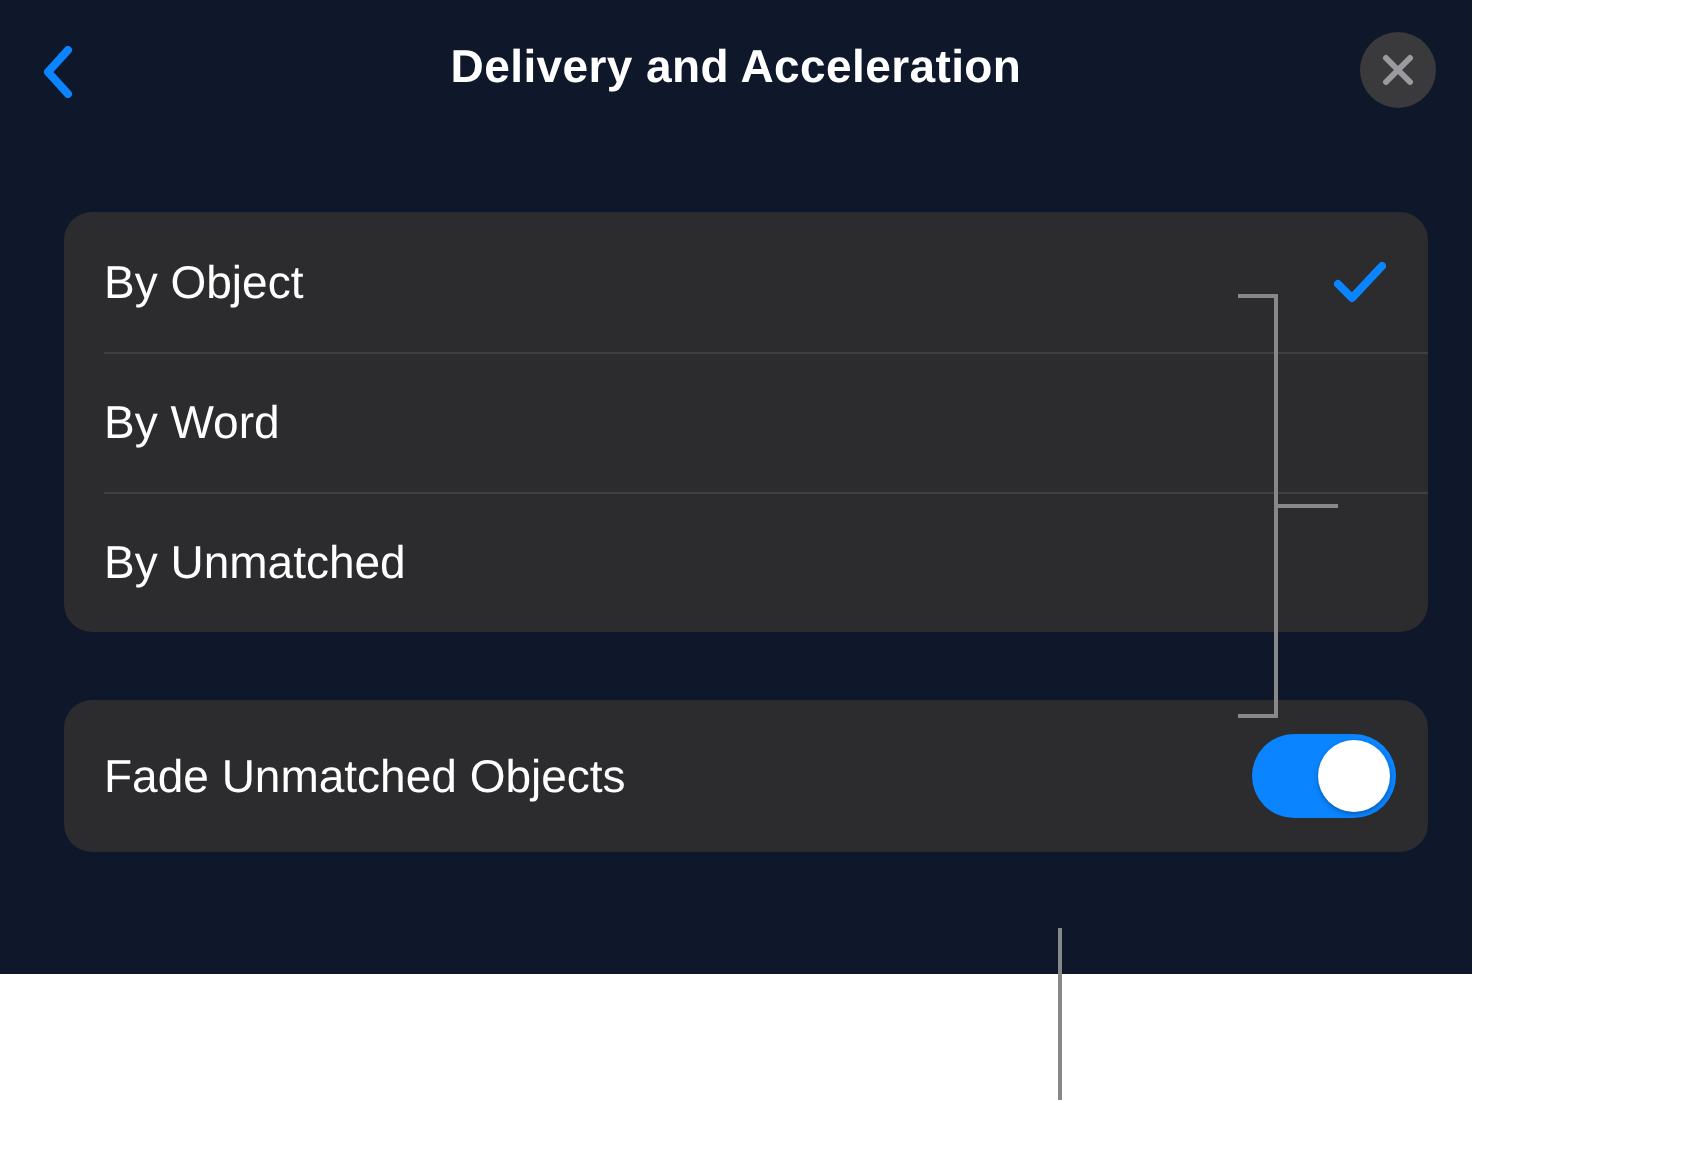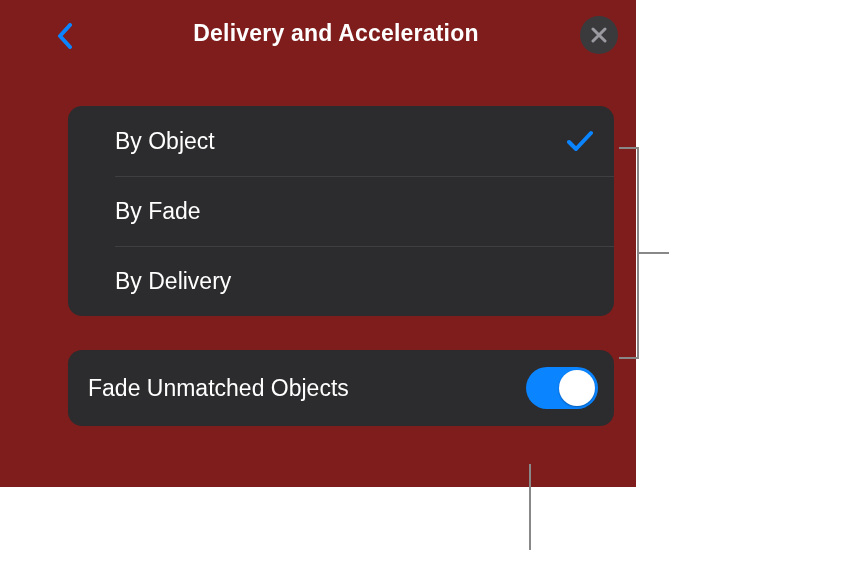--- a/index.html
+++ b/index.html
@@ -7,25 +7,24 @@
       width: 852px;
       height: 588px;
       background: #fff;
       font-family: -apple-system, "Helvetica Neue", Helvetica, Arial, sans-serif;
       position: relative;
     }
     .panel {
       position: absolute;
       left: 0;
       top: 0;
-      width: 636px;
+      width: 736px;
       height: 487px;
-      background: #7f1d1d;
+      background: #0f172a;
       overflow: hidden;
-      padding-left: 36px;
     }
     .header {
       height: 66px;
       position: relative;
       display: flex;
       align-items: center;
       justify-content: center;
     }
     .back-btn {
       position: absolute;
@@ -71,21 +70,20 @@
       background: #2c2c2e;
       border-radius: 14px;
       overflow: hidden;
     }
     .list-item {
       height: 70px;
       display: flex;
       align-items: center;
       padding: 0 20px;
       position: relative;
-      margin-left: 27px;
     }
     .list-item + .list-item::before {
       content: "";
       position: absolute;
       left: 20px;
       right: 0;
       top: 0;
       border-top: 1px solid #3f3f41;
     }
     .list-label {
@@ -197,24 +195,24 @@
     <div class="list">
       <div class="list-item">
         <div class="list-label">By Object</div>
         <div class="check">
           <svg width="26" height="22" viewBox="0 0 26 22">
             <path d="M2 12 L9 19 L24 3" stroke="#0a84ff" stroke-width="4" fill="none" stroke-linecap="round" stroke-linejoin="round"></path>
           </svg>
         </div>
       </div>
       <div class="list-item">
-        <div class="list-label">By Fade</div>
+        <div class="list-label">By Word</div>
       </div>
       <div class="list-item">
-        <div class="list-label">By Delivery</div>
+        <div class="list-label">By Unmatched</div>
       </div>
     </div>
 
     <div class="toggle-section">
       <div class="toggle-row">
         <div class="toggle-label">Fade Unmatched Objects</div>
         <div class="toggle">
           <div class="toggle-knob"></div>
         </div>
       </div>

